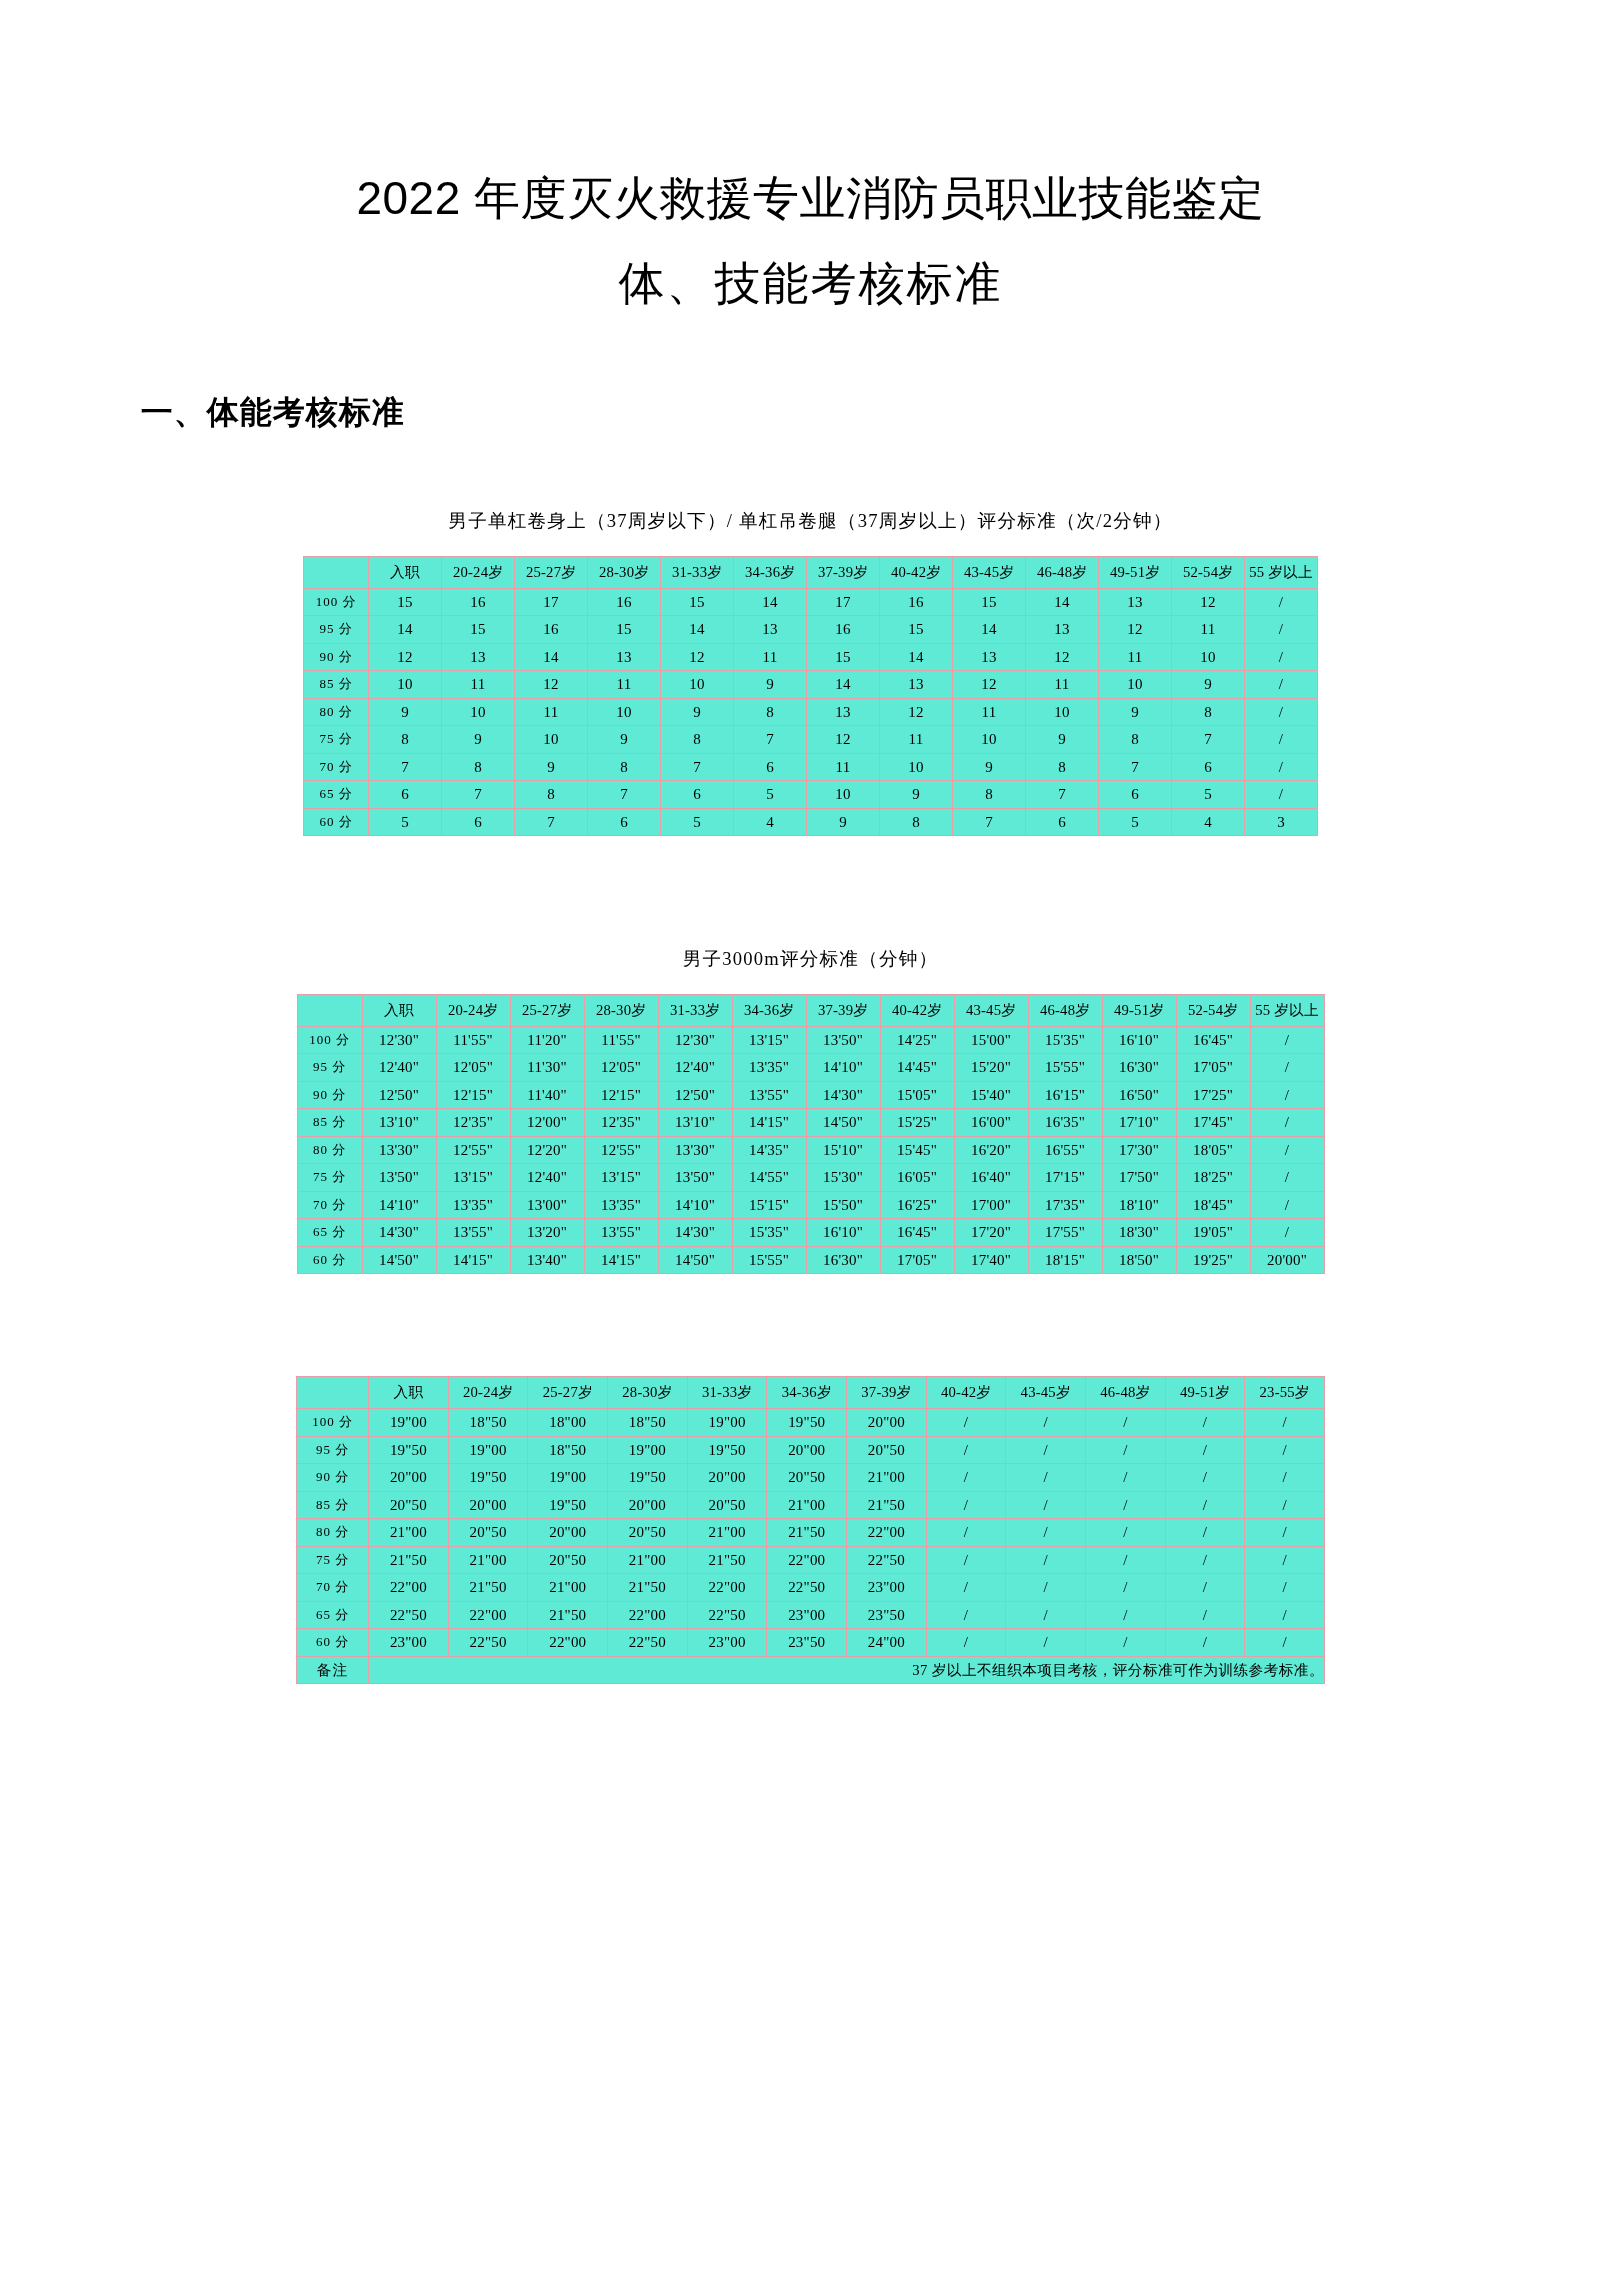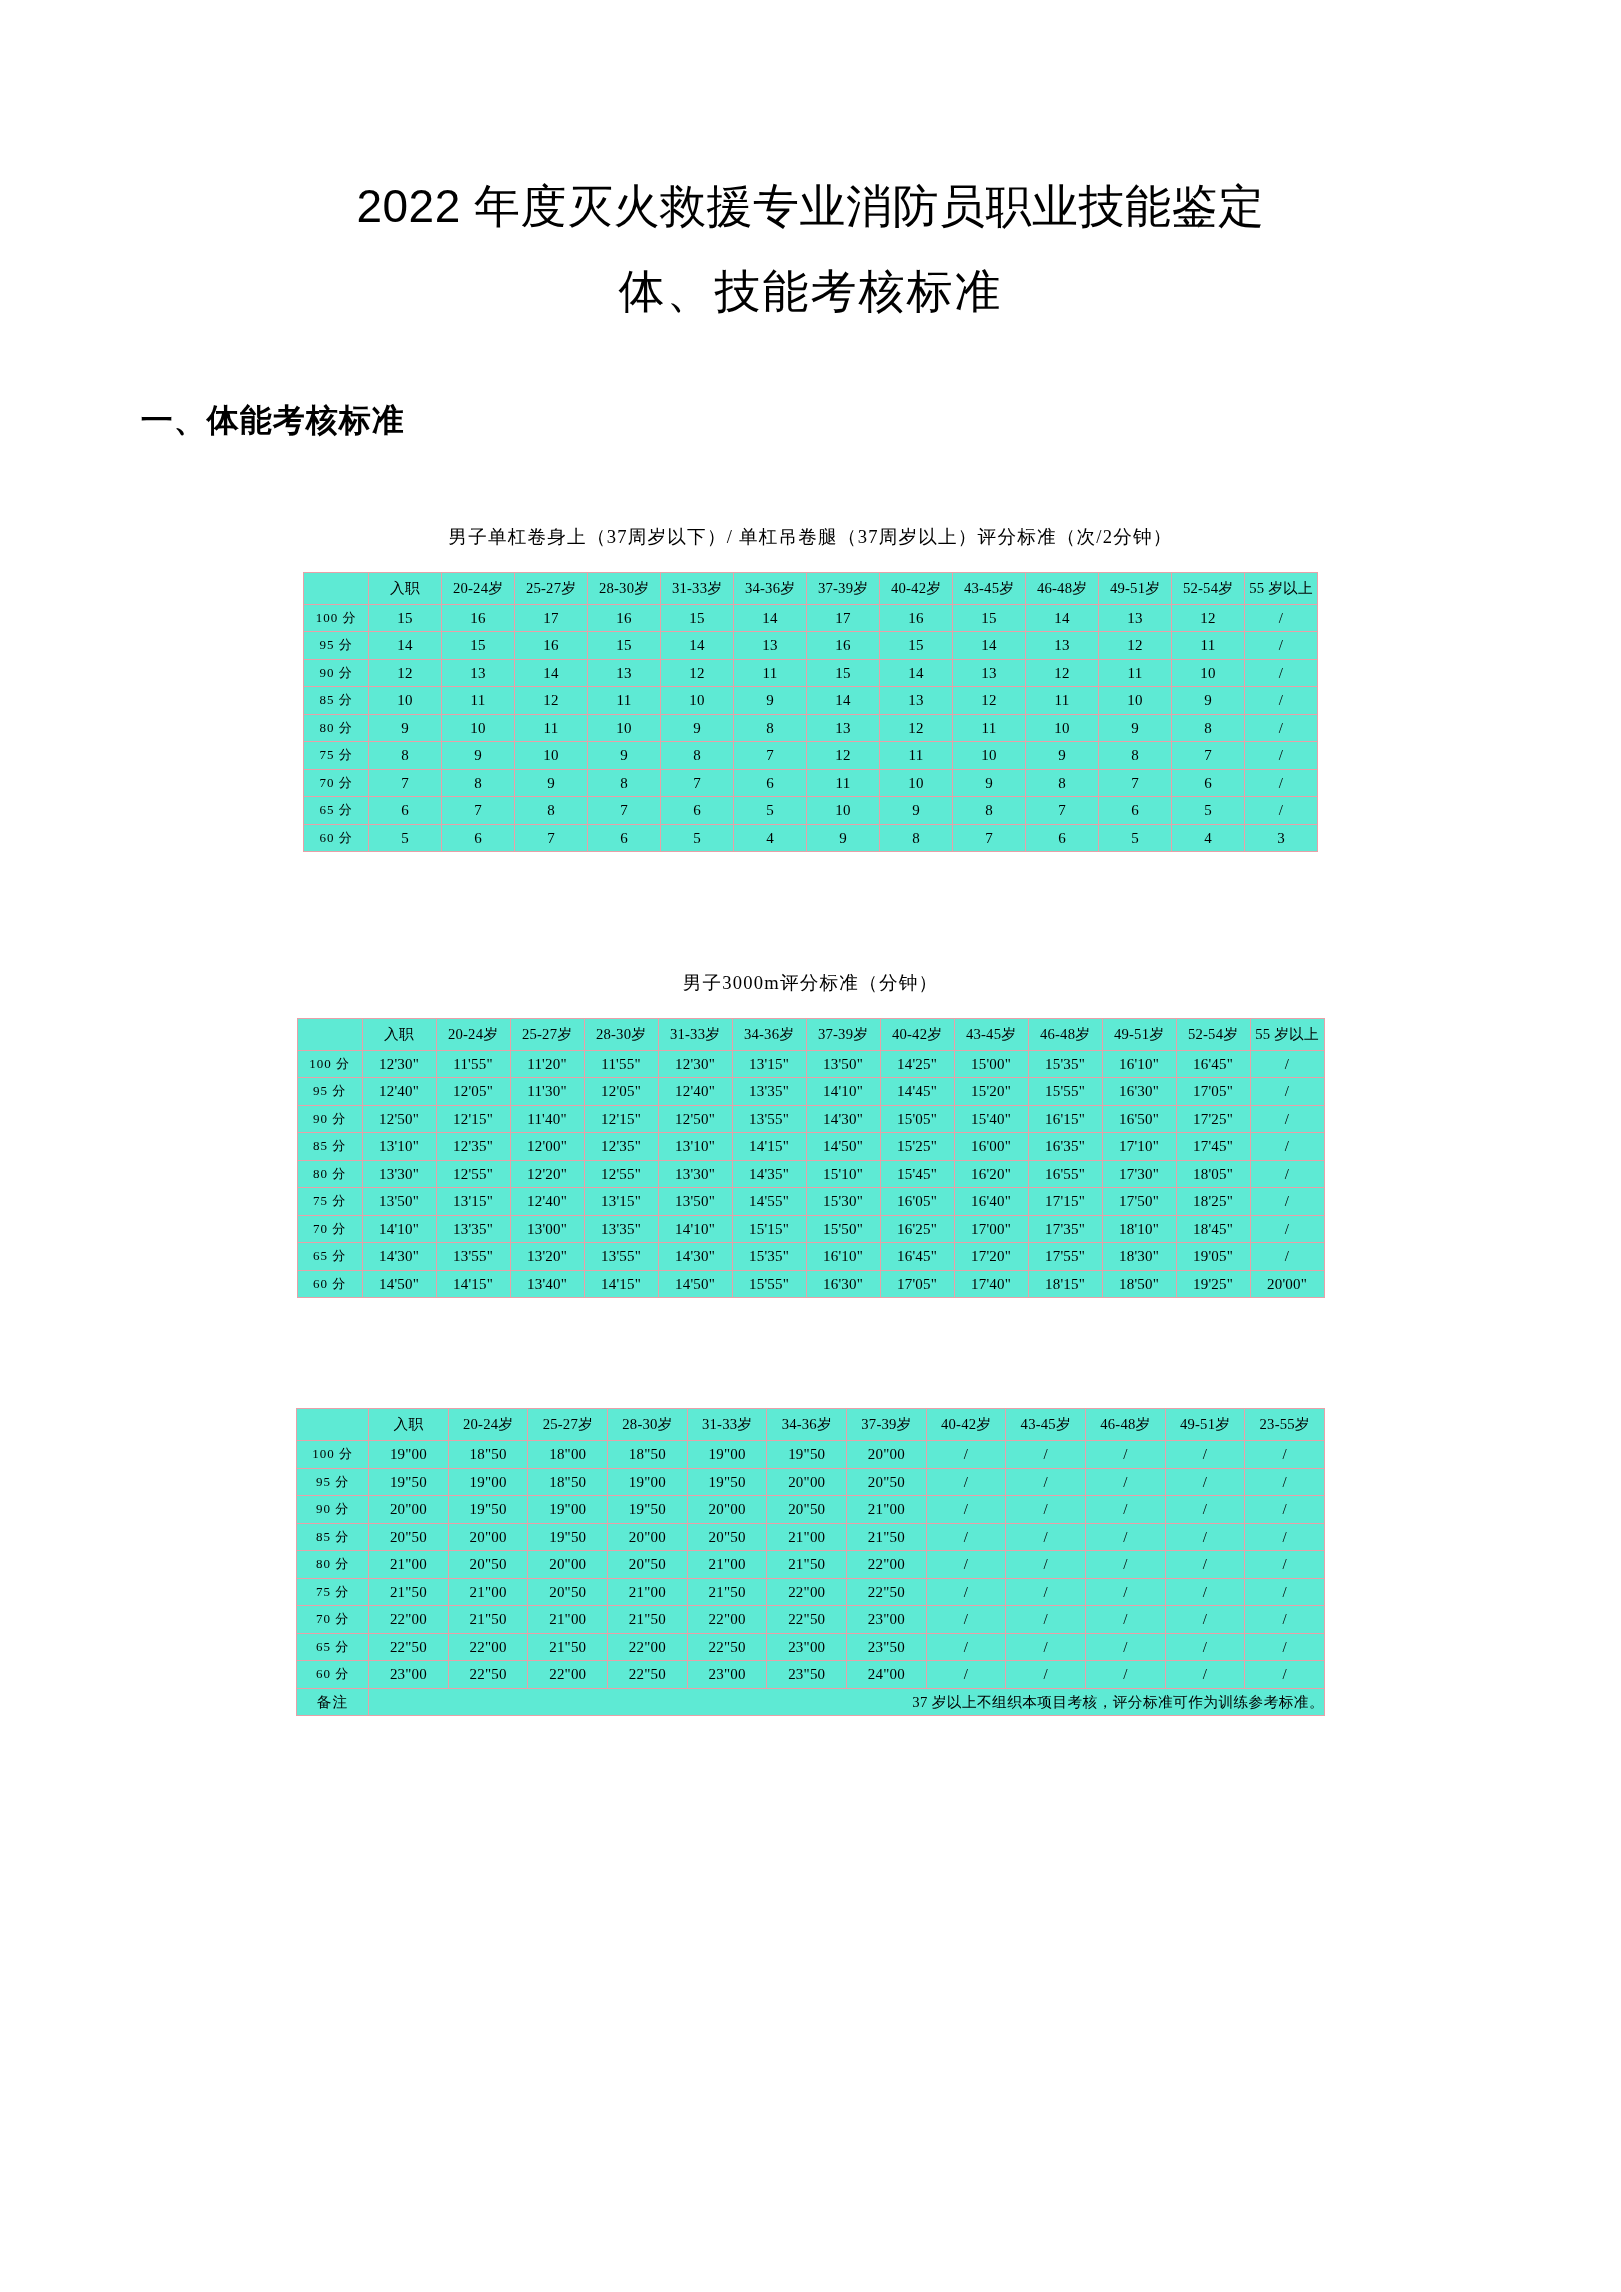--- a/index.html
+++ b/index.html
@@ -12,21 +12,21 @@
     height: 2293px;
     font-family: "Liberation Serif", "DejaVu Serif", serif;
     color: #000000;
     -webkit-font-smoothing: antialiased;
   }
   .page {
     position: relative;
     width: 1621px;
     height: 2293px;
     box-sizing: border-box;
-    padding: 12px 127px;
+    padding: 4px 127px;
     background: #fff;
   }
   
   .doc-title {
     margin: 0;
     padding-top: 152px;
     font-size: 46px;
     font-weight: 400;
     line-height: 1.85;
     text-align: center;
@@ -45,21 +45,21 @@
     margin: 4px;
     padding-top: 61px;
     padding-left: 9.8px;
     font-size: 32px;
     font-weight: 700;
     letter-spacing: 1px;
     font-family: "Liberation Sans", "DejaVu Sans", sans-serif;
   }
   
   .table-block {
-    margin: 16px auto;
+    margin: 8px auto;
   }
   .tb-1 { padding-top: 65px; }
   .tb-2 { padding-top: 102px; }
   .tb-3 { padding-top: 94px; }
 
   .table-caption {
     text-align: center;
     font-size: 18.6px;
     letter-spacing: 1.2px;
     margin-bottom: 21.6px;

